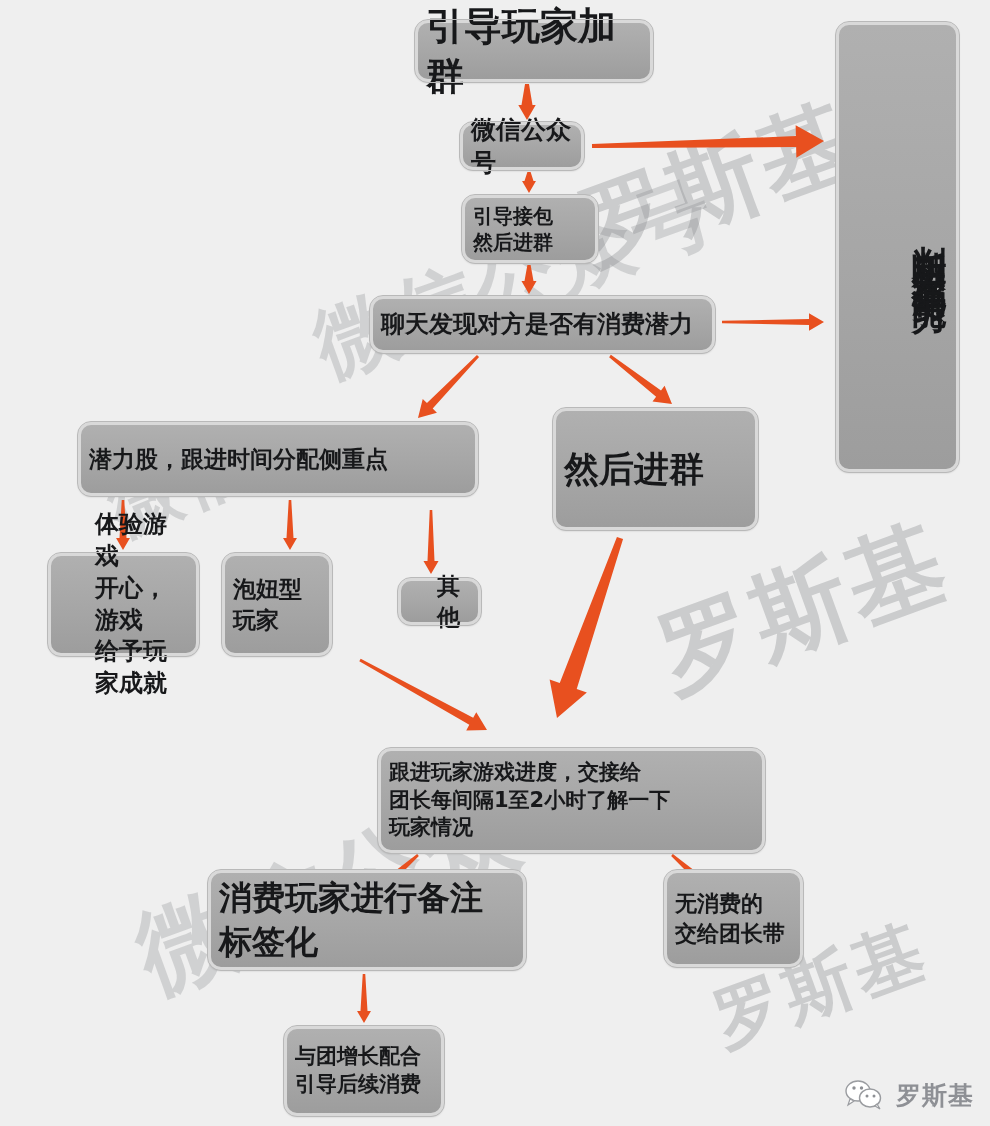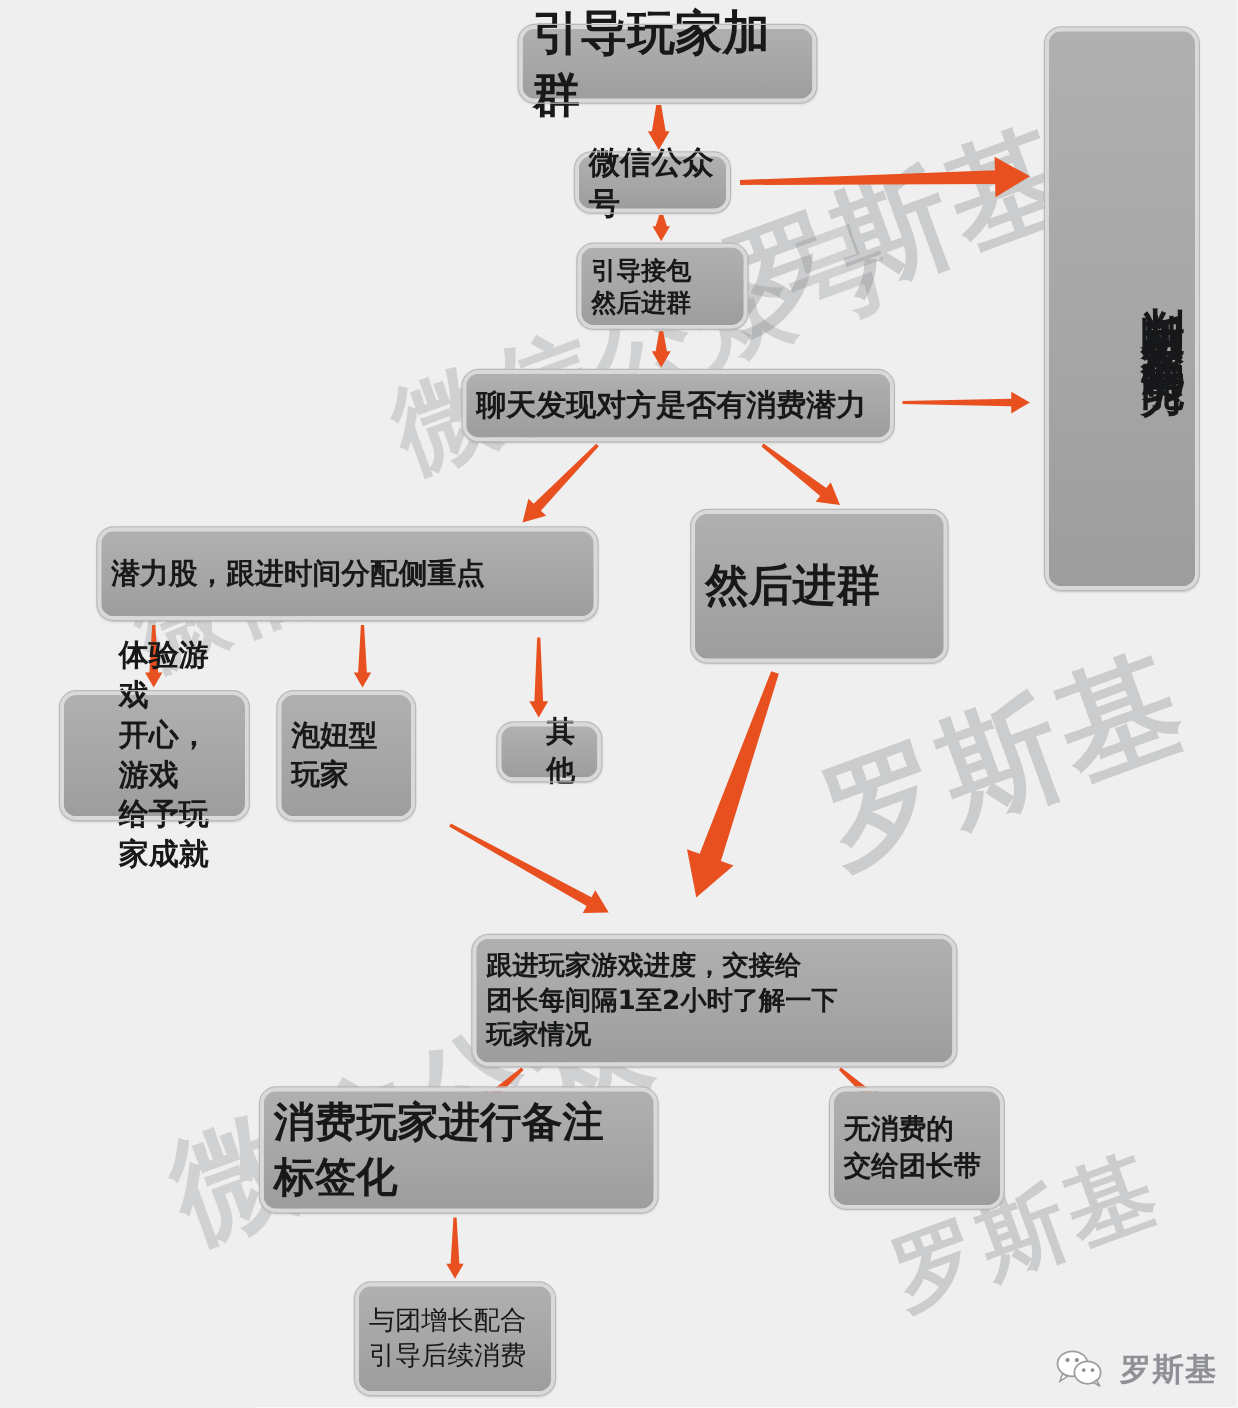--- a/index.html
+++ b/index.html
@@ -150,21 +150,21 @@
       </div>
       <div class="node" style="left: 378px; top: 748px; width: 387px; height: 105px; font-size: 21px; font-weight: 700;">
         <span class="txt">跟进玩家游戏进度，交接给<br>团长每间隔1至2小时了解一下<br>玩家情况</span>
       </div>
       <div class="node" style="left: 208px; top: 870px; width: 318px; height: 100px; font-size: 33px; font-weight: 700;">
         <span class="txt">消费玩家进行备注<br>标签化</span>
       </div>
       <div class="node" style="left: 664px; top: 870px; width: 139px; height: 97px; font-size: 22px; font-weight: 700;">
         <span class="txt">无消费的<br>交给团长带</span>
       </div>
-      <div class="node" style="left: 284px; top: 1026px; width: 160px; height: 90px; font-size: 21px; font-weight: 400;">
+      <div class="node" style="left: 284px; top: 1026px; width: 160px; height: 90px; font-size: 21px; font-weight: 700;">
         <span class="txt">与团增长配合<br>引导后续消费</span>
       </div>
     </div>
 
   <div id="footer-logo">
     <svg width="42" height="34" viewBox="0 0 42 34">
       <ellipse cx="14" cy="13" rx="12" ry="10" fill="#ffffff" stroke="#9a9ca0" stroke-width="1.4"></ellipse>
       <circle cx="10" cy="10" r="1.7" fill="#8e9095"></circle>
       <circle cx="17.5" cy="10" r="1.7" fill="#8e9095"></circle>
       <path d="M6 21 L4 27 L10 23 Z" fill="#ffffff" stroke="#9a9ca0" stroke-width="1.2"></path>

